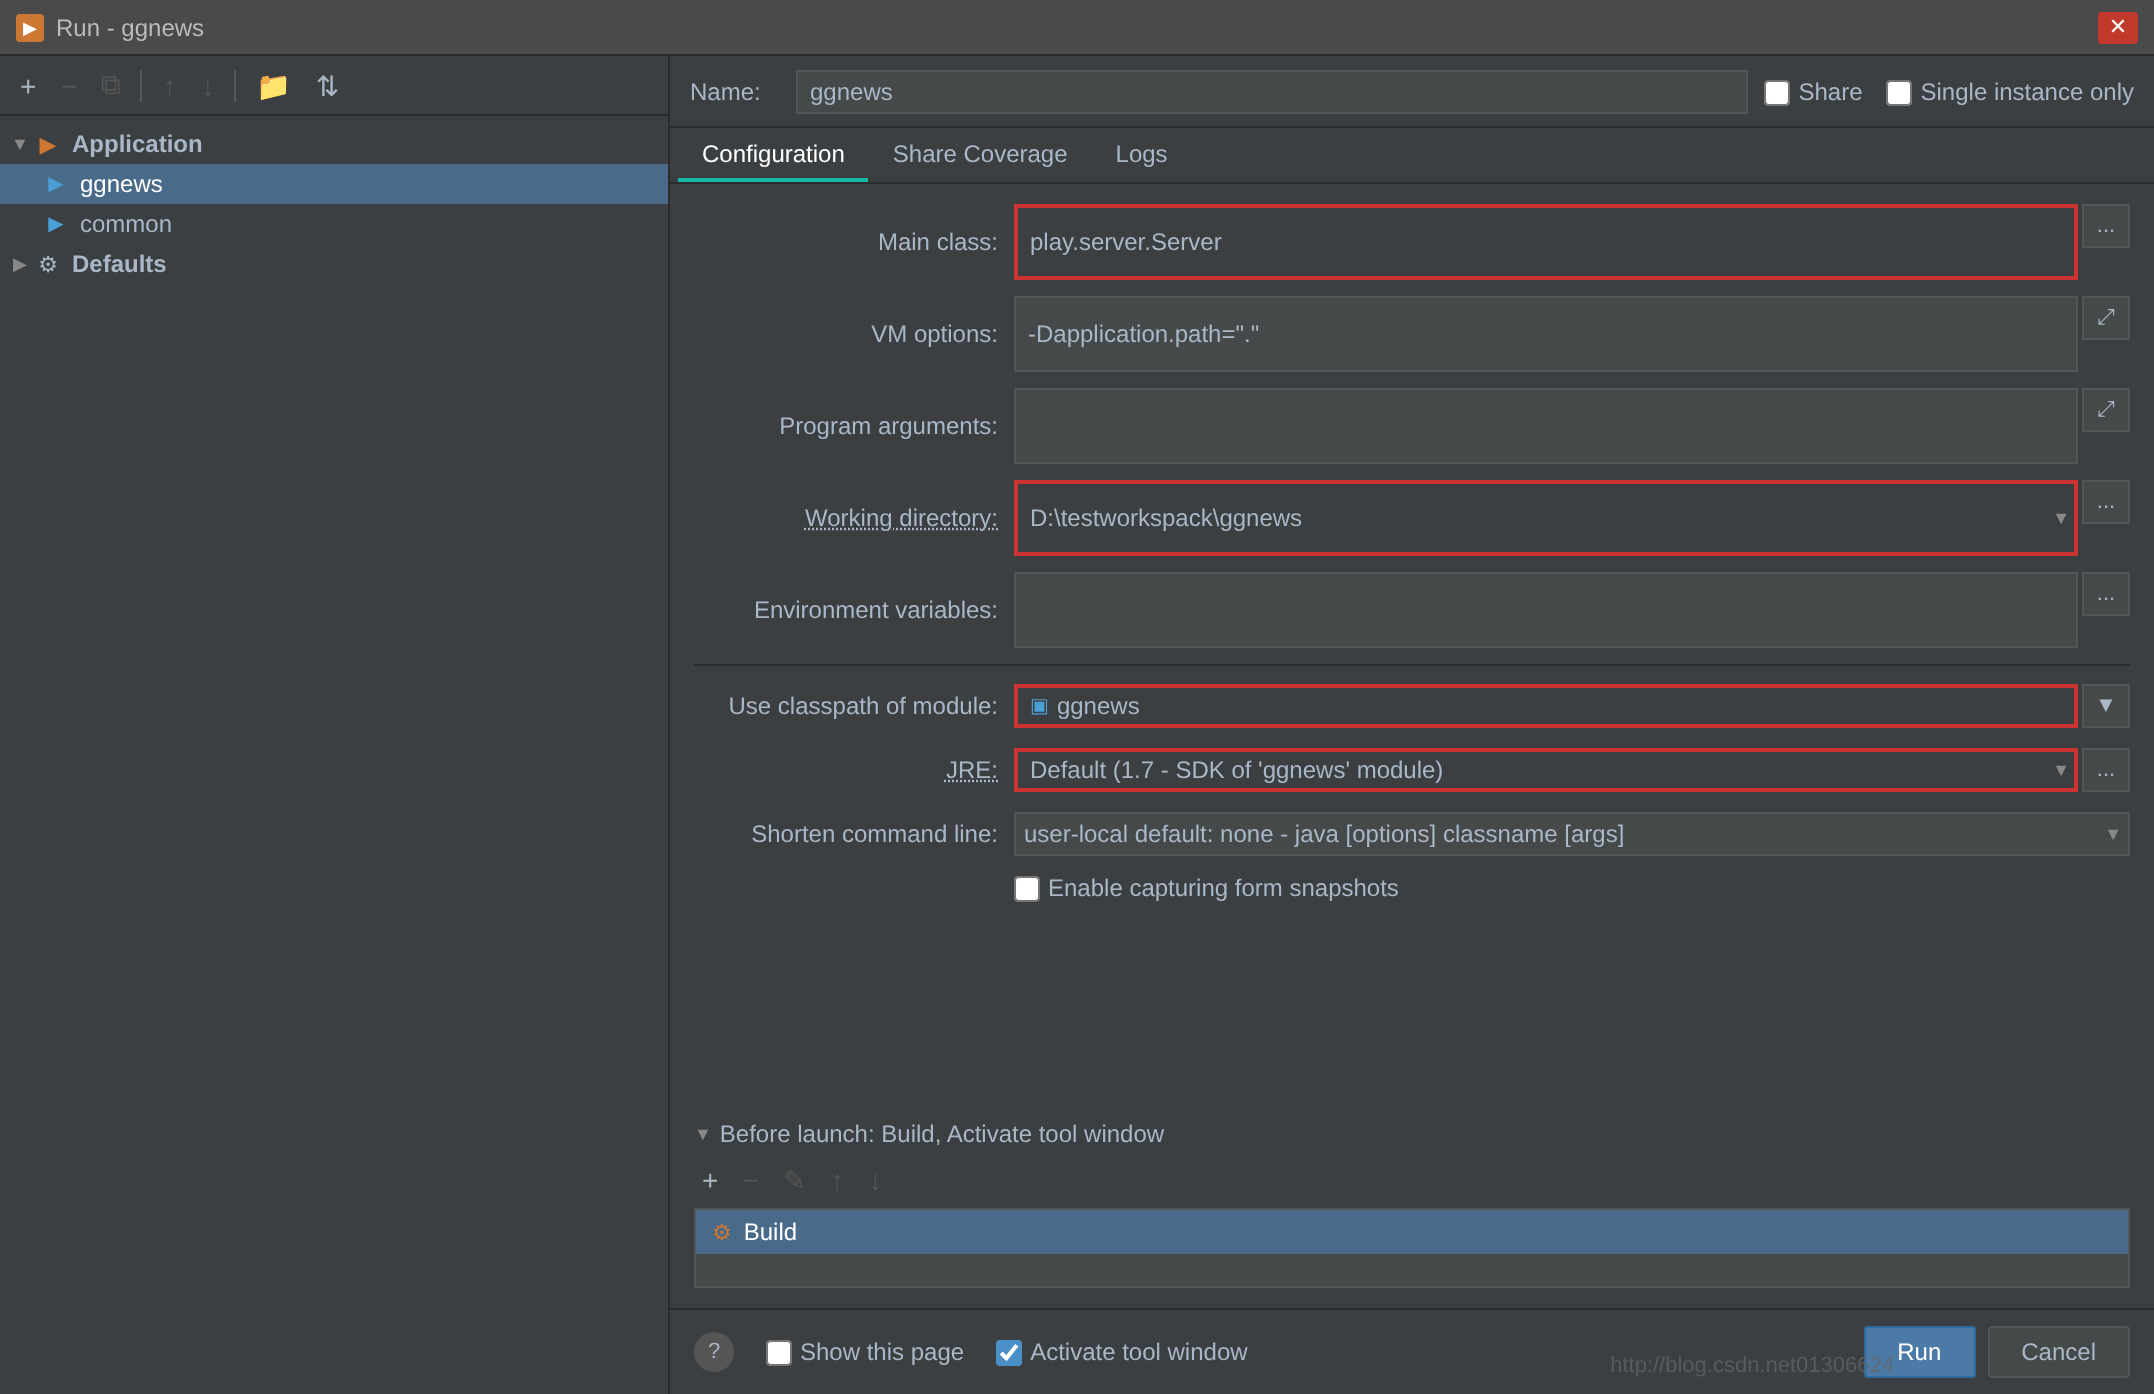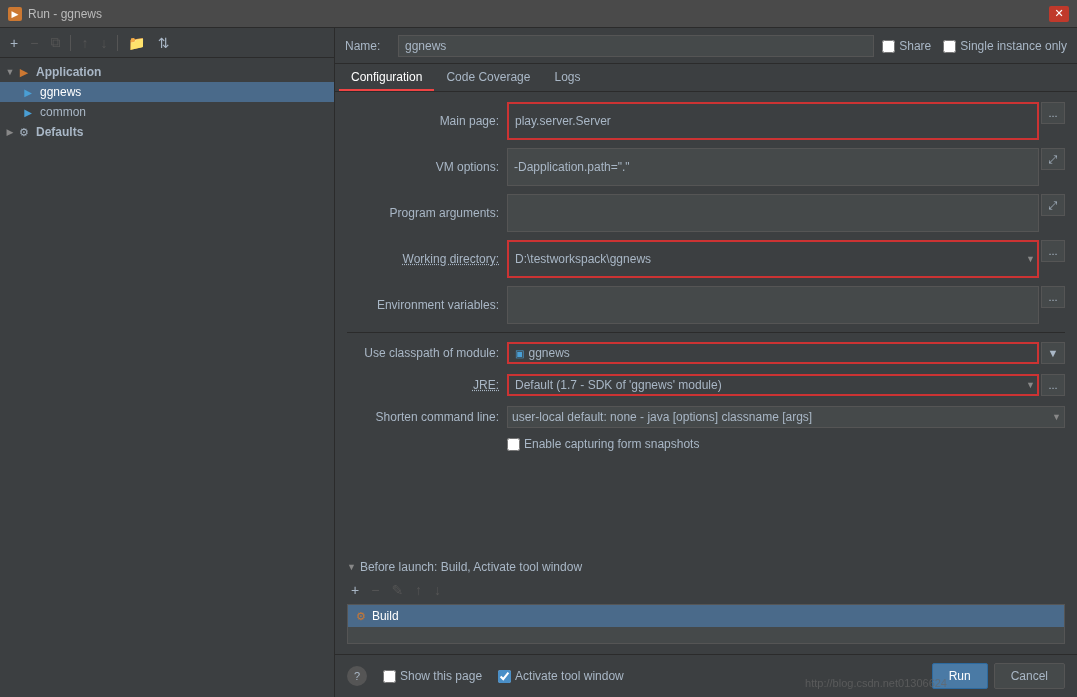--- a/index.html
+++ b/index.html
@@ -180,21 +180,21 @@
     .tab {
       padding: 4px 12px;
       cursor: pointer;
       font-size: 12px;
       color: #a9b7c6;
       border-bottom: 2px solid transparent;
       display: flex; align-items: center;
     }
     .tab.active {
       color: #ffffff;
-      border-bottom: 2px solid #ef4444;
+      border-bottom: 2px solid #14b8a6;
     }
 
     
     .config-content {
       flex: 1;
       overflow-y: auto;
       padding: 10px 12px;
     }
 
     .form-row {
@@ -485,31 +485,31 @@
           <span>Single instance only</span>
         </label>
       </div>
     </div>
 
     <div class="tabs-row">
       <div class="tab active">
         <span>Configuration</span>
       </div>
       <div class="tab">
-        <span>Code Coverage</span>
+        <span>Share Coverage</span>
       </div>
       <div class="tab">
         <span>Logs</span>
       </div>
     </div>
 
     <div class="config-content">
 
       <div class="form-row">
-        <span class="form-label">Main page:</span>
+        <span class="form-label">Main class:</span>
         <div class="form-input-with-btn">
           <input class="form-input highlighted" type="text" value="play.server.Server" style="">
           <button class="form-btn">...</button>
         </div>
       </div>
 
       <div class="form-row">
         <span class="form-label">VM options:</span>
         <div class="form-input-with-btn">
           <input class="form-input" type="text" value="-Dapplication.path=&quot;.&quot;" style="">

